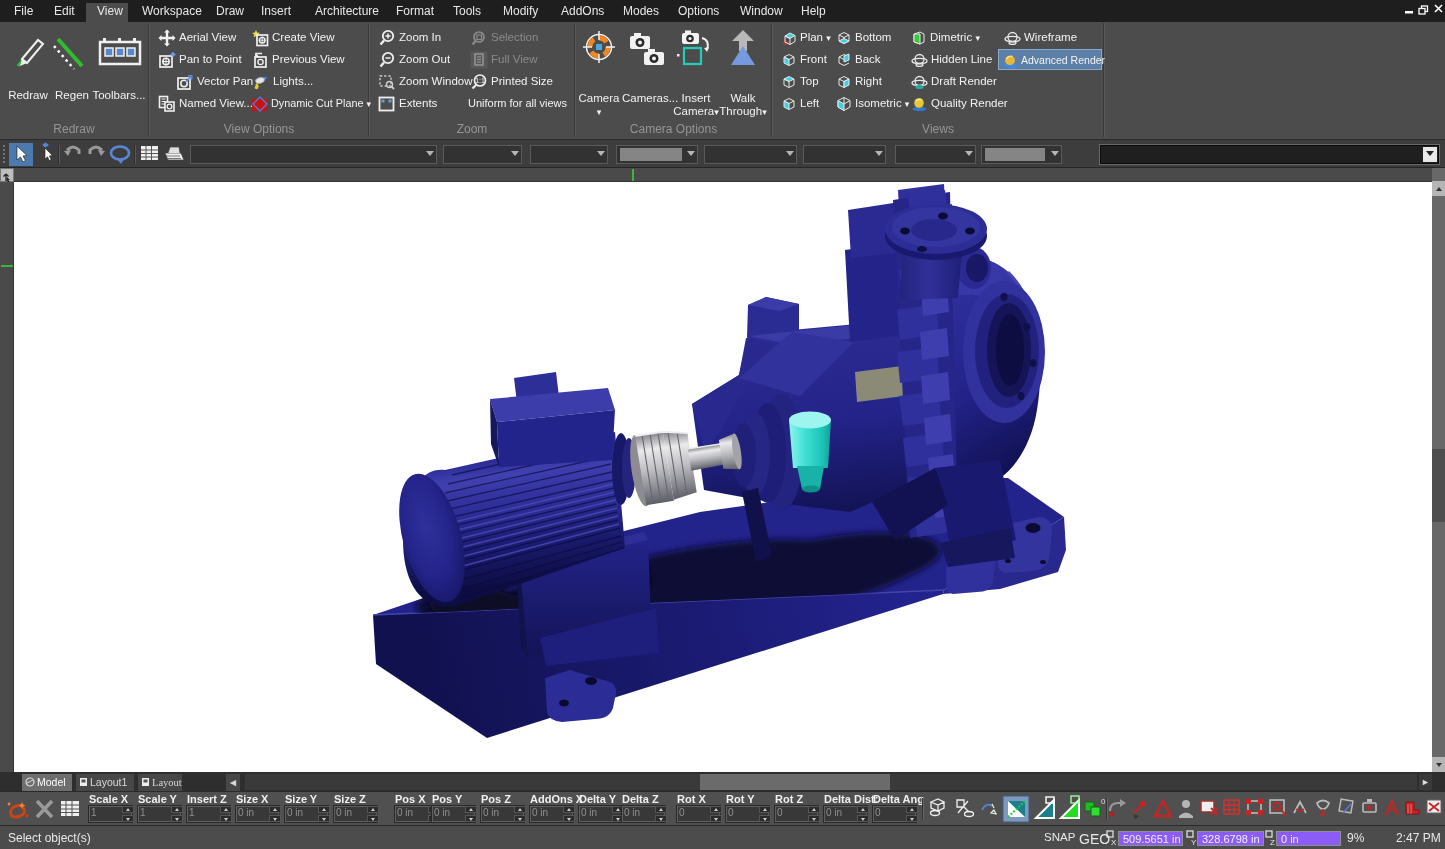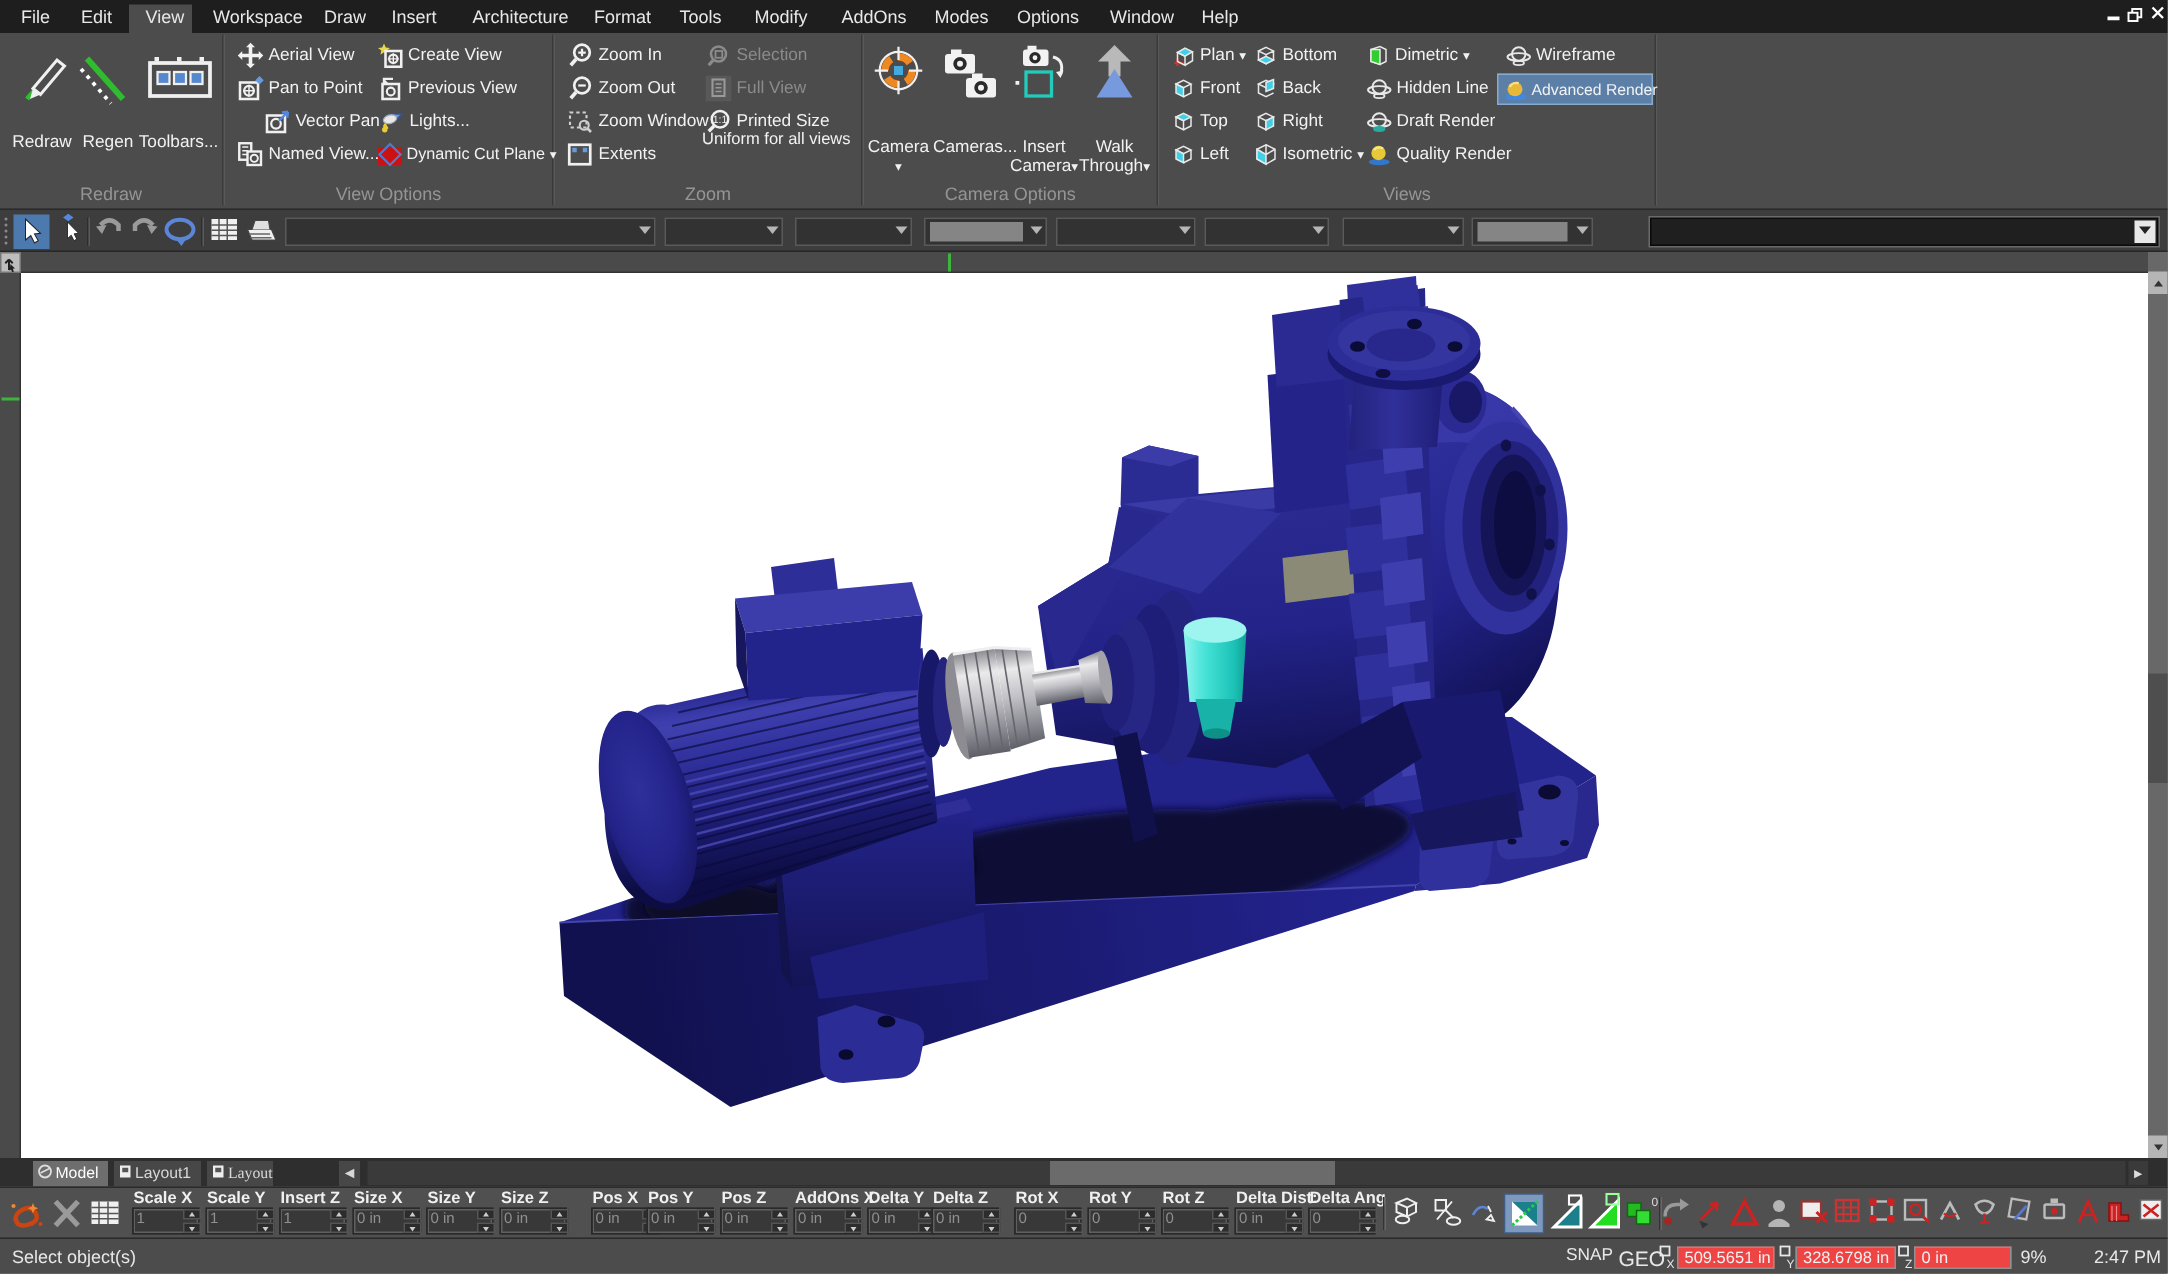--- a/index.html
+++ b/index.html
@@ -28,21 +28,21 @@
 #tabrow{left:0;top:772px;width:1445px;height:19px;background:#2e2e2e;}
 .tab{position:absolute;top:2px;height:17px;background:#474747;color:#d8d8d8;font-size:10.5px;line-height:17px;padding:0 3px;white-space:nowrap;overflow:hidden;}
 #inspector{left:0;top:791px;width:1445px;height:34px;background:#505050;border-top:1px solid #2a2a2a;}
 .fld{position:absolute;top:0;width:48px;height:34px;}
 .fld .lb{position:absolute;left:1px;top:1px;width:46px;color:#f0f0f0;font-size:11px;font-weight:bold;white-space:nowrap;}
 .fld .bx{position:absolute;left:0px;top:13px;width:45px;height:18px;background:#383838;border:1px solid #292929;box-shadow:inset 0 0 0 1px #606060;}
 .fld .vl{position:absolute;left:3px;top:15px;color:#909090;font-size:10px;}
 .fld .sp{position:absolute;right:2px;top:14px;width:12px;height:16px;}
 .fld .sp b{position:absolute;left:0;width:12px;height:7px;background:#2c2c2c;border:1px solid #555;}
 #statusbar{left:0;top:825px;width:1445px;height:24px;background:#4c4c4c;border-top:1px solid #2a2a2a;}
-.sbox{position:absolute;top:5px;height:15px;background:#ef4444;border:1px solid #909090;color:#f0f0f0;font-size:11px;line-height:15px;padding-left:4px;}
+.sbox{position:absolute;top:5px;height:15px;background:#8b5cf6;border:1px solid #909090;color:#f0f0f0;font-size:11px;line-height:15px;padding-left:4px;}
 .stxt{position:absolute;color:#e8e8e8;font-size:12px;top:5px;}
 </style></head>
 <body>
 
 <div id="menubar" class="abs">
   <div id="viewtab"></div>
   <span class="mi" style="left:14px">File</span>
   <span class="mi" style="left:54px">Edit</span>
   <span class="mi" style="left:97px">View</span>
   <span class="mi" style="left:142px">Workspace</span>
@@ -172,21 +172,21 @@
   <div class="ritem gray" style="left:470px;top:26px"><svg class="ic" width="18" height="18">
         <rect x="0.5" y="0.5" width="17" height="17" fill="#585858"></rect>
         <rect x="5" y="3" width="8" height="11" fill="none" stroke="#999" stroke-width="1.4"></rect>
         <path d="M7,6 h4 M7,8.5 h4 M7,11 h4" stroke="#999" stroke-width="1.1"></path>
       </svg>Full View</div>
   <div class="ritem" style="left:470px;top:48px"><svg class="ic" width="18" height="18">
         <circle cx="10" cy="7.5" r="5.5" fill="none" stroke="#f0f0f0" stroke-width="1.7"></circle>
         <text x="10" y="10" font-size="7" fill="#f0f0f0" text-anchor="middle" font-family="Liberation Sans">1:1</text>
         <path d="M6,12 L2.5,15.5" stroke="#f0f0f0" stroke-width="2.2"></path>
       </svg>Printed Size</div>
-  <div class="ritem" style="left:468px;top:60px;font-size:11px">Uniform for all views</div>
+  <div class="ritem" style="left:468px;top:70px;font-size:11px">Uniform for all views</div>
 
   <svg class="abs" style="left:583px;top:9px" width="32" height="32" viewBox="0 0 32 32">
     <circle cx="16" cy="16" r="12.5" fill="none" stroke="#f0f0f0" stroke-width="1.5"></circle>
     <circle cx="16" cy="16" r="9" fill="none" stroke="#ee8822" stroke-width="5" stroke-dasharray="9 5"></circle>
     <path d="M16,0 V9 M16,23 V32 M0,16 H9 M23,16 H32" stroke="#f0f0f0" stroke-width="1.5"></path>
     <rect x="13" y="13" width="6" height="6" fill="#44aadd"></rect>
   </svg>
   <div class="bigbtn" style="left:577px;top:70px;width:44px">Camera<br><span style="font-size:9px">▾</span></div>
   <svg class="abs" style="left:626px;top:7px" width="40" height="40" viewBox="0 0 40 40">
     <g>

